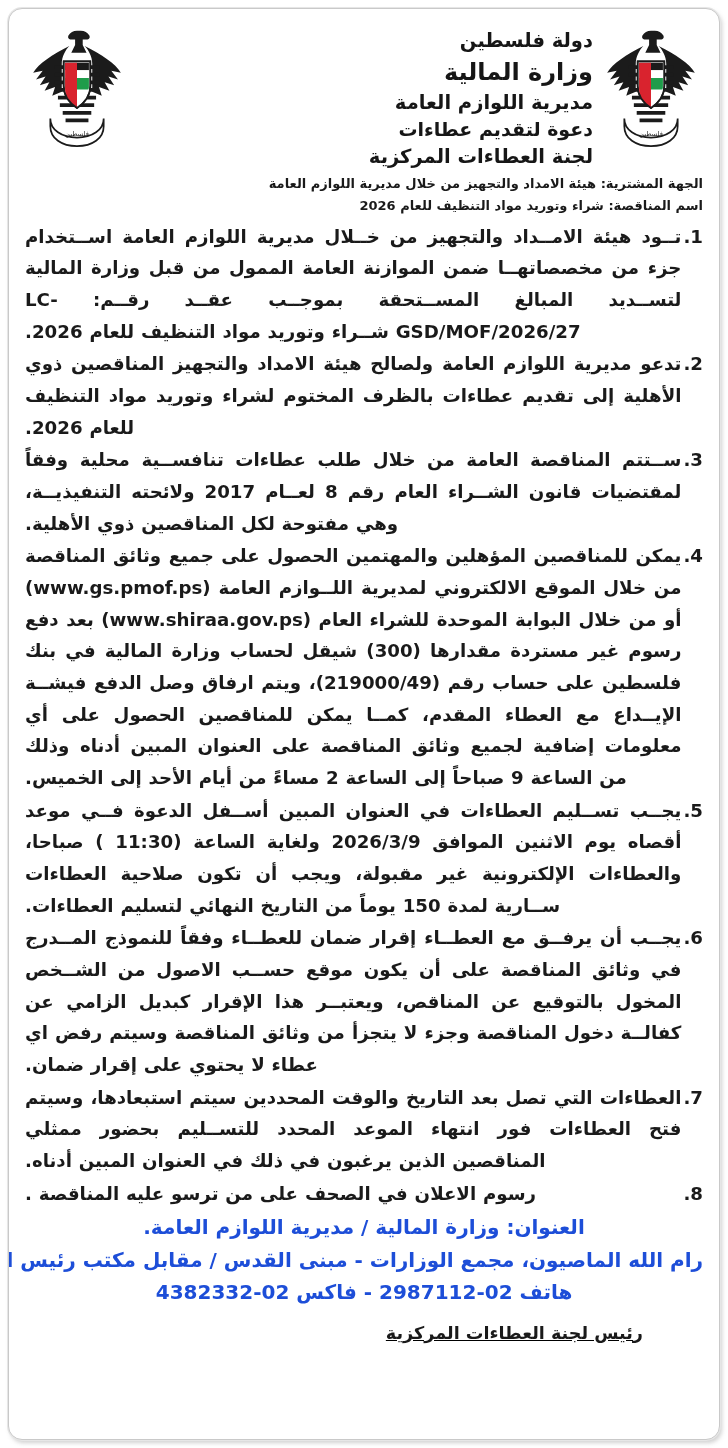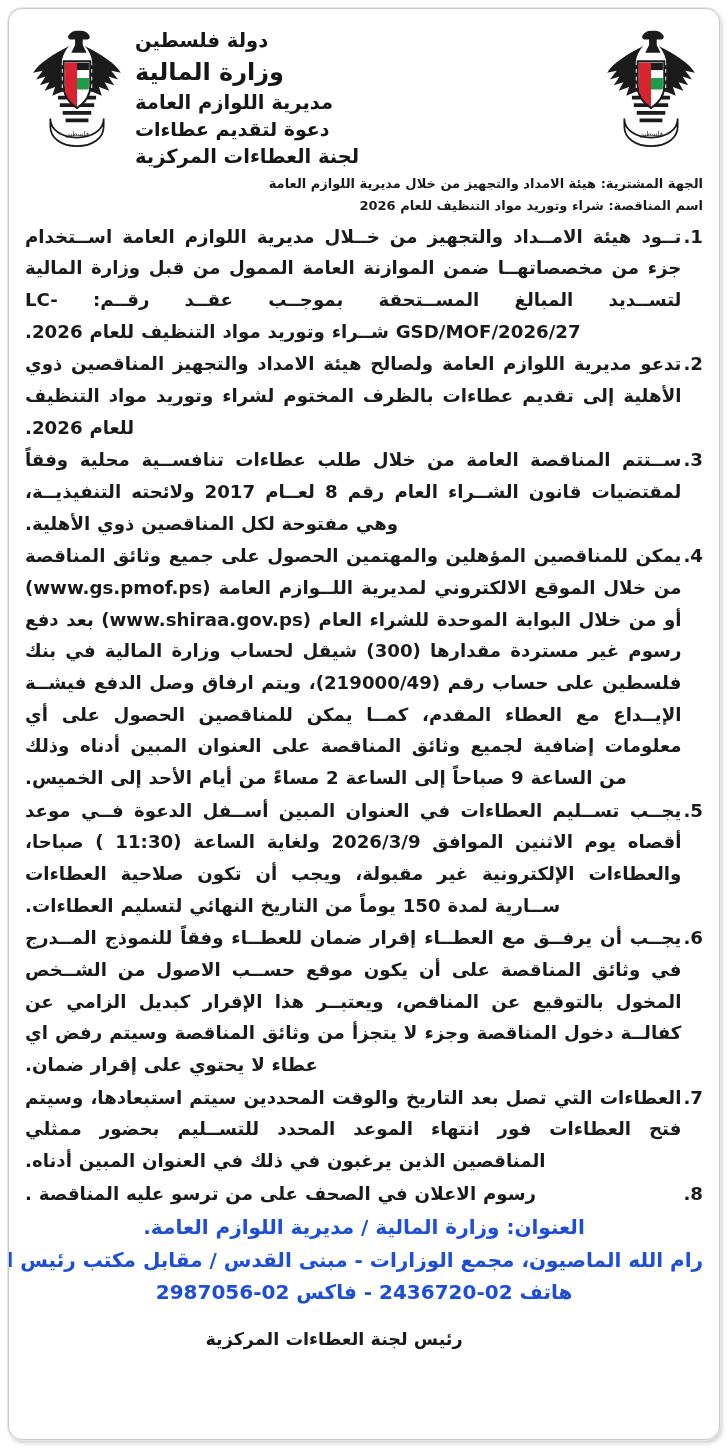--- a/index.html
+++ b/index.html
@@ -49,21 +49,21 @@
   }
   .emblem.right { right: 4px; }
   .emblem.left  { left: 4px; }
   .emblem svg { display: block; width: 100%; height: 100%; }
 
   .titles {
     position: absolute;
     left: 110px;
     right: 110px;
     top: 4px;
-    text-align: left;
+    text-align: right;
   }
   .titles .t-line {
     font-weight: bold;
     color: #161616;
     line-height: 1.42;
     letter-spacing: 0px;
   }
   .t-1 { font-size: 19.5px; }
   .t-2 { font-size: 24px; }
   .t-3 { font-size: 19.5px; }
@@ -124,23 +124,24 @@
     font-size: 20px;
     font-weight: bold;
     color: #1d4ed8;
     line-height: 1.62;
     white-space: nowrap;
   }
   .f-address { font-size: 15.6px; }
   .f-phone   { font-size: 17px; }
 
   .signature {
-    margin-top: 20px;
-    text-align: center;
+    margin-top: 14px;
+    text-align: right;
     padding-right: 60px;
+    text-decoration: underline;
   }
   .signature .s-ln {
     font-size: 17.6px;
     font-weight: bold;
     color: #1a1a1a;
   }
 </style>
 </head>
 <body>
 
@@ -253,21 +254,21 @@
       <div class="clause">
         <span class="clause-num">8.</span>
         <span class="clause-body">رسوم الاعلان في الصحف على من ترسو عليه المناقصة .</span>
       </div>
 
     </div>
 
     <div class="footer-block">
       <div class="f-ln f-addr-label">العنوان: وزارة المالية / مديرية اللوازم العامة.</div>
       <div class="f-ln f-address">رام الله الماصيون، مجمع الوزارات - مبنى القدس / مقابل مكتب رئيس الوزراء ، الطابق السادس،</div>
-      <div class="f-ln f-phone">هاتف 02-2436720 - فاكس 02-2987056</div>
+      <div class="f-ln f-phone">هاتف 02-2987112 - فاكس 02-4382332</div>
     </div>
 
     <div class="signature">
       <div class="s-ln">رئيس لجنة العطاءات المركزية</div>
     </div>
 
   </div>
 </div>
 
 </body></html>

